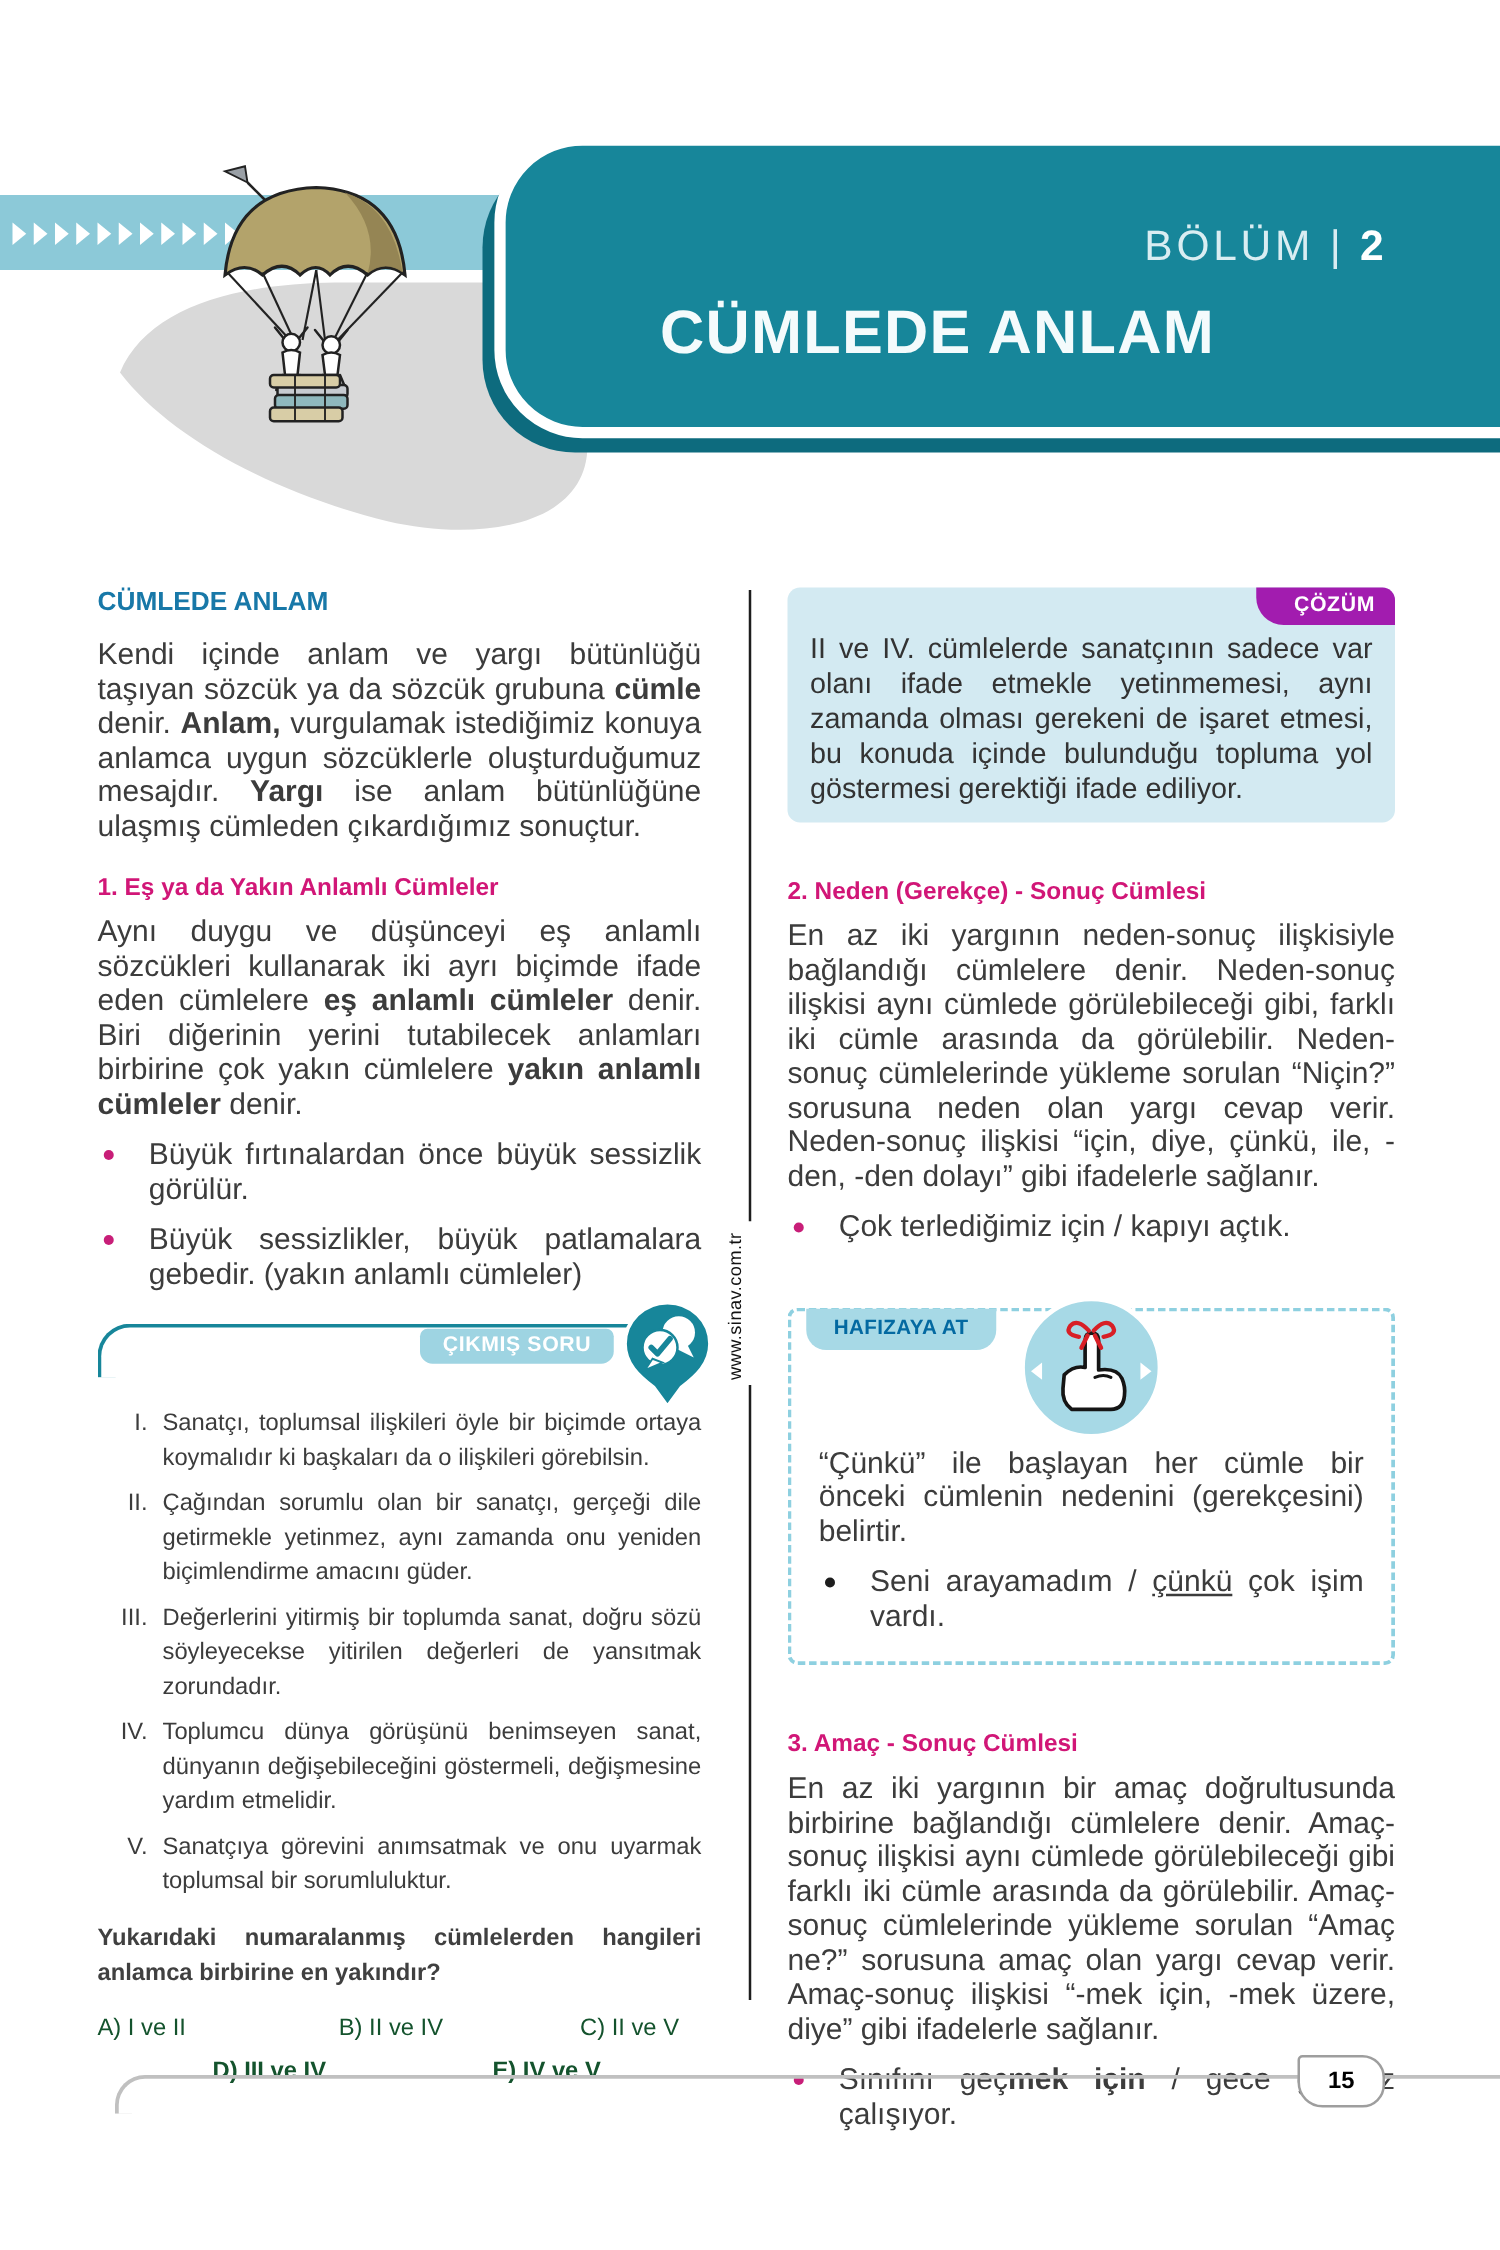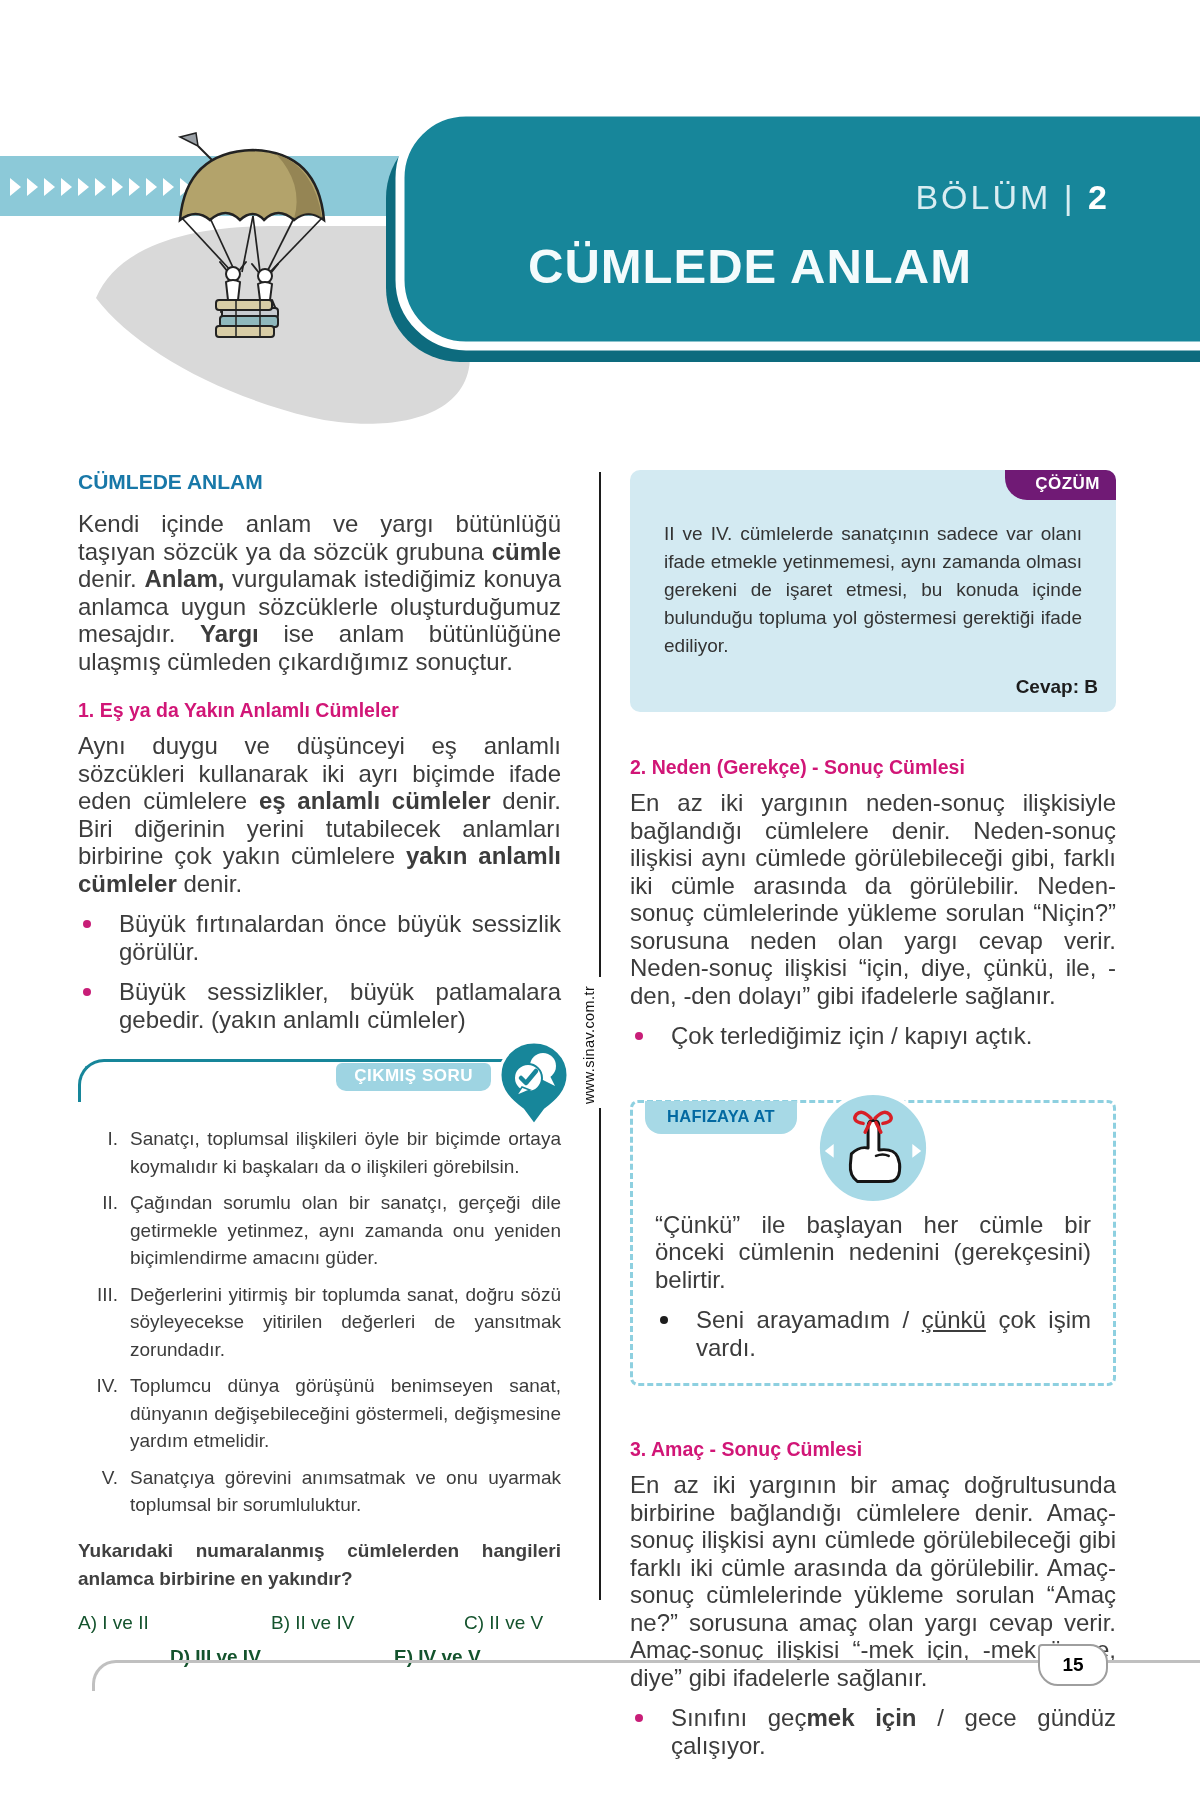--- a/index.html
+++ b/index.html
@@ -56,24 +56,24 @@
   .rnum{flex:none; width:40px; text-align:right; padding-right:12px; font-size:19px; line-height:27.5px;}
   .rtext{flex:1; font-size:19px; line-height:27.5px; text-align:justify;}
   .question{font-size:19px; line-height:28px; font-weight:700; color:#404040; margin-top:18px; text-align:justify;}
   .opts-row{display:flex; margin-top:16px; font-size:19px; color:#14532d;}
   .opts-row.r1 .opt{width:193px;} .opts-row.r1 .opt:last-child{width:auto;}
   .opts-row.r2{margin-left:92px; margin-top:12px;font-weight:bold;}
   .opts-row.r2 .opt{width:224px;} .opts-row.r2 .opt:last-child{width:auto;}
   
   .solution-box{position:relative; background:#d3eaf2; border-radius:10px; padding:34px 18px 14px;}
   .solution-tab{
-    position:absolute; top:0; right:0; background:#701a75; color:#fff; font-weight:700;
+    position:absolute; top:0; right:0; background:#a21caf; color:#fff; font-weight:700;
     font-size:17px; padding:4px 16px 6px 30px; border-radius:0 10px 0 22px; letter-spacing:.5px;
   }
-  .solution-text{font-size:19px; line-height:28px; text-align:justify; color:#333; margin:16px;}
+  .solution-text{font-size:23px; line-height:28px; text-align:justify; color:#333; margin:0;}
   .solution-answer{text-align:right; font-weight:700; color:#1d1d1d; font-size:19px; margin-top:14px;}
   
   .memory-box{position:relative; border:3px dashed #8ed0e0; border-radius:8px; margin-top:50px; padding:108px 22px 22px;}
   .memory-label{
     position:absolute; left:12px; top:-2px; background:#a7d9e6; color:#0369a1;
     font-weight:700; font-size:16.5px; padding:6px 22px 8px; border-radius:0 0 16px 16px; letter-spacing:.3px;
   }
   .memory-icon{position:absolute; left:50%; top:-14px; transform:translateX(-50%); width:118px; height:118px;}
   
   .footer-line{
@@ -219,21 +219,20 @@
       <span class="opt">D) III ve IV</span>
       <span class="opt">E) IV ve V</span>
     </div>
   </div>
 
   <div class="col-right">
 
     <div class="solution-box">
       <div class="solution-tab">ÇÖZÜM</div>
       <p class="solution-text">II ve IV. cümlelerde sanatçının sadece var olanı ifade etmekle yetinmemesi, aynı zamanda olması gerekeni de işaret etmesi, bu konuda içinde bulunduğu topluma yol göstermesi gerektiği ifade ediliyor.</p>
-      <div class="solution-answer">Cevap: B</div>
     </div>
 
     <div class="s2-block">
       <h3 class="h-pink">2.  Neden (Gerekçe) - Sonuç Cümlesi</h3>
       <p class="body">En az iki yargının neden-sonuç ilişkisiyle bağlandığı cümlelere denir. Neden-sonuç ilişkisi aynı cümlede görülebileceği gibi, farklı iki cümle arasında da görülebilir. Neden-sonuç cümlelerinde yükleme sorulan “Niçin?” sorusuna neden olan yargı cevap verir. Neden-sonuç ilişkisi “için, diye, çünkü, ile, -den, -den dolayı” gibi ifadelerle sağlanır.</p>
       <div class="bullet">
         <span class="dot"></span>
         <p class="body">Çok terlediğimiz için / kapıyı açtık.</p>
       </div>
     </div>

